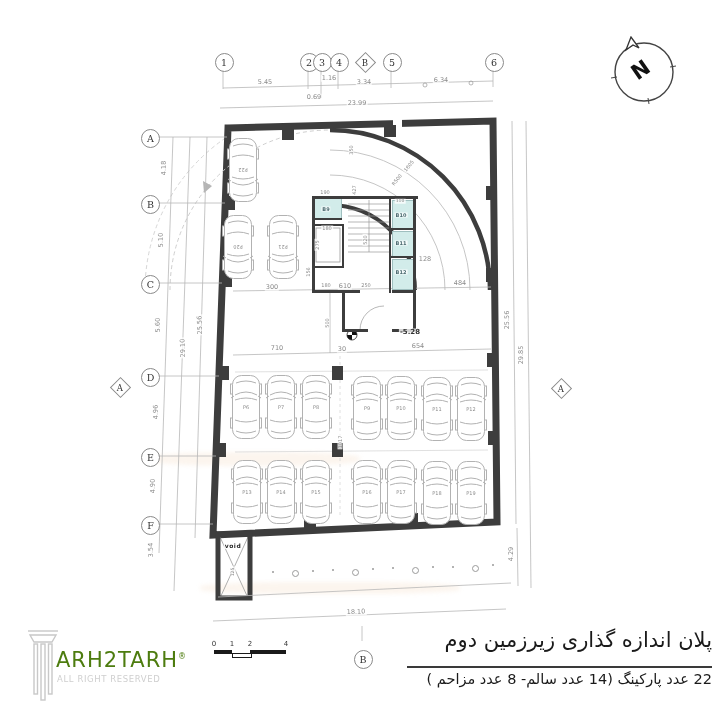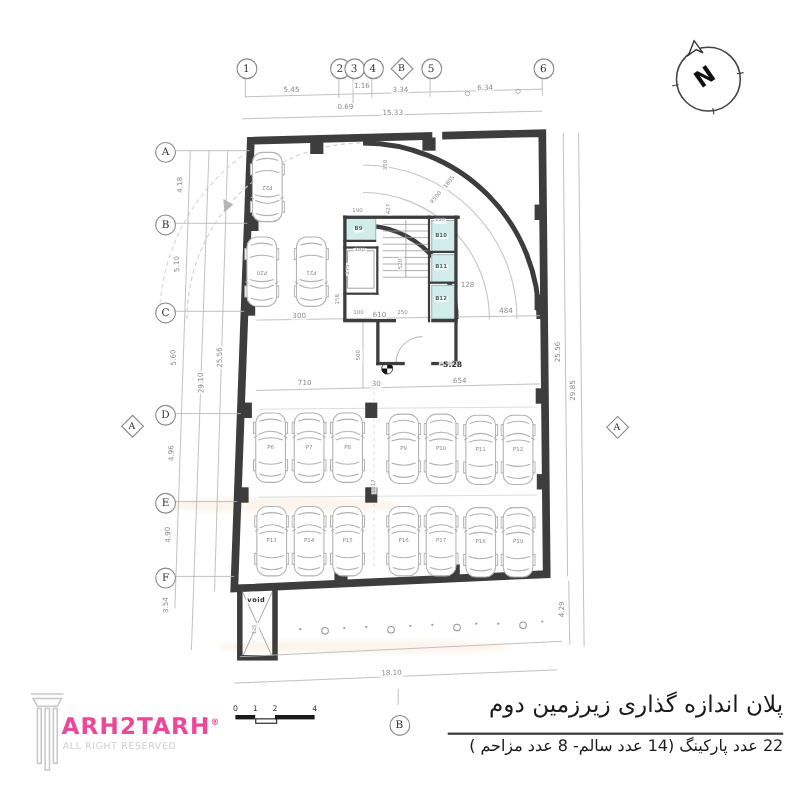--- a/index.html
+++ b/index.html
@@ -29,22 +29,22 @@
   .car{position:absolute;width:32px;height:66px;}
   .car .plabel{position:absolute;left:0;top:30px;width:32px;text-align:center;
        font-size:5px;color:#8c8c8c;}
   
   #title-fa{position:absolute;right:8px;top:628px;width:320px;text-align:right;direction:rtl;
        font-size:21px;color:#1a1a1a;}
   #subtitle-fa{position:absolute;right:8px;top:671px;width:330px;text-align:right;direction:rtl;
        font-size:14.5px;color:#1a1a1a;}
   #title-rule{position:absolute;left:407px;top:666px;width:305px;height:1.5px;background:#3a3a3a;}
   #logo{position:absolute;left:28px;top:626px;width:190px;height:82px;color:#d0d0d0;}
-  #logo-name{position:absolute;left:28px;top:22px;font-size:21px;font-weight:bold;
-       letter-spacing:1px;color:#ec4899;}
+  #logo-name{position:absolute;left:28px;top:22px;font-size:21px;font-weight:normal;
+       letter-spacing:1px;color:#4d7c0f;}
   #logo-reg{font-size:8px;vertical-align:super;}
   #logo-line2{position:absolute;left:29px;top:48px;font-size:8.5px;letter-spacing:.6px;color:#cfcfcf;}
   #scalebar{position:absolute;left:210px;top:640px;width:90px;height:22px;}
   .sb-num{position:absolute;top:0;font-size:7px;color:#333;transform:translateX(-50%);}
   .sb-seg{position:absolute;height:4px;}
   #north{position:absolute;left:608px;top:36px;width:72px;height:72px;}
   #north .nletter{position:absolute;left:24px;top:22px;font-size:21px;font-weight:bold;color:#111;
        transform:rotate(-35deg);}
   .tint{position:absolute;background:rgba(228,180,125,.13);border-radius:40%;filter:blur(2px);}
 </style>
@@ -193,21 +193,21 @@
       <span>A</span>
     </div>
     <div class="gd" style="left: 453.5px; top: 340.5px;">
       <span>A</span>
     </div>
     <div class="dim" style="left: 165px; top: 42px; font-size: 6.5px; transform: translate(-50%, -50%) rotate(0deg);">5.45</div>
     <div class="dim" style="left: 214px; top: 57px; font-size: 6.5px; transform: translate(-50%, -50%) rotate(0deg);">0.69</div>
     <div class="dim" style="left: 229px; top: 38px; font-size: 6.5px; transform: translate(-50%, -50%) rotate(0deg);">1.16</div>
     <div class="dim" style="left: 264px; top: 42px; font-size: 6.5px; transform: translate(-50%, -50%) rotate(0deg);">3.34</div>
     <div class="dim" style="left: 341px; top: 40px; font-size: 6.5px; transform: translate(-50%, -50%) rotate(0deg);">6.34</div>
-    <div class="dim" style="left: 257px; top: 63px; font-size: 6.5px; transform: translate(-50%, -50%) rotate(0deg);">15.33</div>
+    <div class="dim" style="left: 257px; top: 63px; font-size: 6.5px; transform: translate(-50%, -50%) rotate(0deg);">23.99</div>
     <div class="dim" style="left: 64px; top: 128px; font-size: 6.5px; transform: translate(-50%, -50%) rotate(-92deg);">4.18</div>
     <div class="dim" style="left: 61px; top: 200px; font-size: 6.5px; transform: translate(-50%, -50%) rotate(-92deg);">5.10</div>
     <div class="dim" style="left: 58px; top: 285px; font-size: 6.5px; transform: translate(-50%, -50%) rotate(-92deg);">5.60</div>
     <div class="dim" style="left: 56px; top: 372px; font-size: 6.5px; transform: translate(-50%, -50%) rotate(-92deg);">4.96</div>
     <div class="dim" style="left: 53px; top: 446px; font-size: 6.5px; transform: translate(-50%, -50%) rotate(-92deg);">4.90</div>
     <div class="dim" style="left: 51px; top: 510px; font-size: 6.5px; transform: translate(-50%, -50%) rotate(-92deg);">3.54</div>
     <div class="dim" style="left: 83px; top: 308px; font-size: 6.5px; transform: translate(-50%, -50%) rotate(-92deg);">29.10</div>
     <div class="dim" style="left: 100px; top: 285px; font-size: 6.5px; transform: translate(-50%, -50%) rotate(-92deg);">25.56</div>
     <div class="dim" style="left: 407px; top: 280px; font-size: 6.5px; transform: translate(-50%, -50%) rotate(-90deg);">25.56</div>
     <div class="dim" style="left: 421px; top: 315px; font-size: 6.5px; transform: translate(-50%, -50%) rotate(-90deg);">29.85</div>

